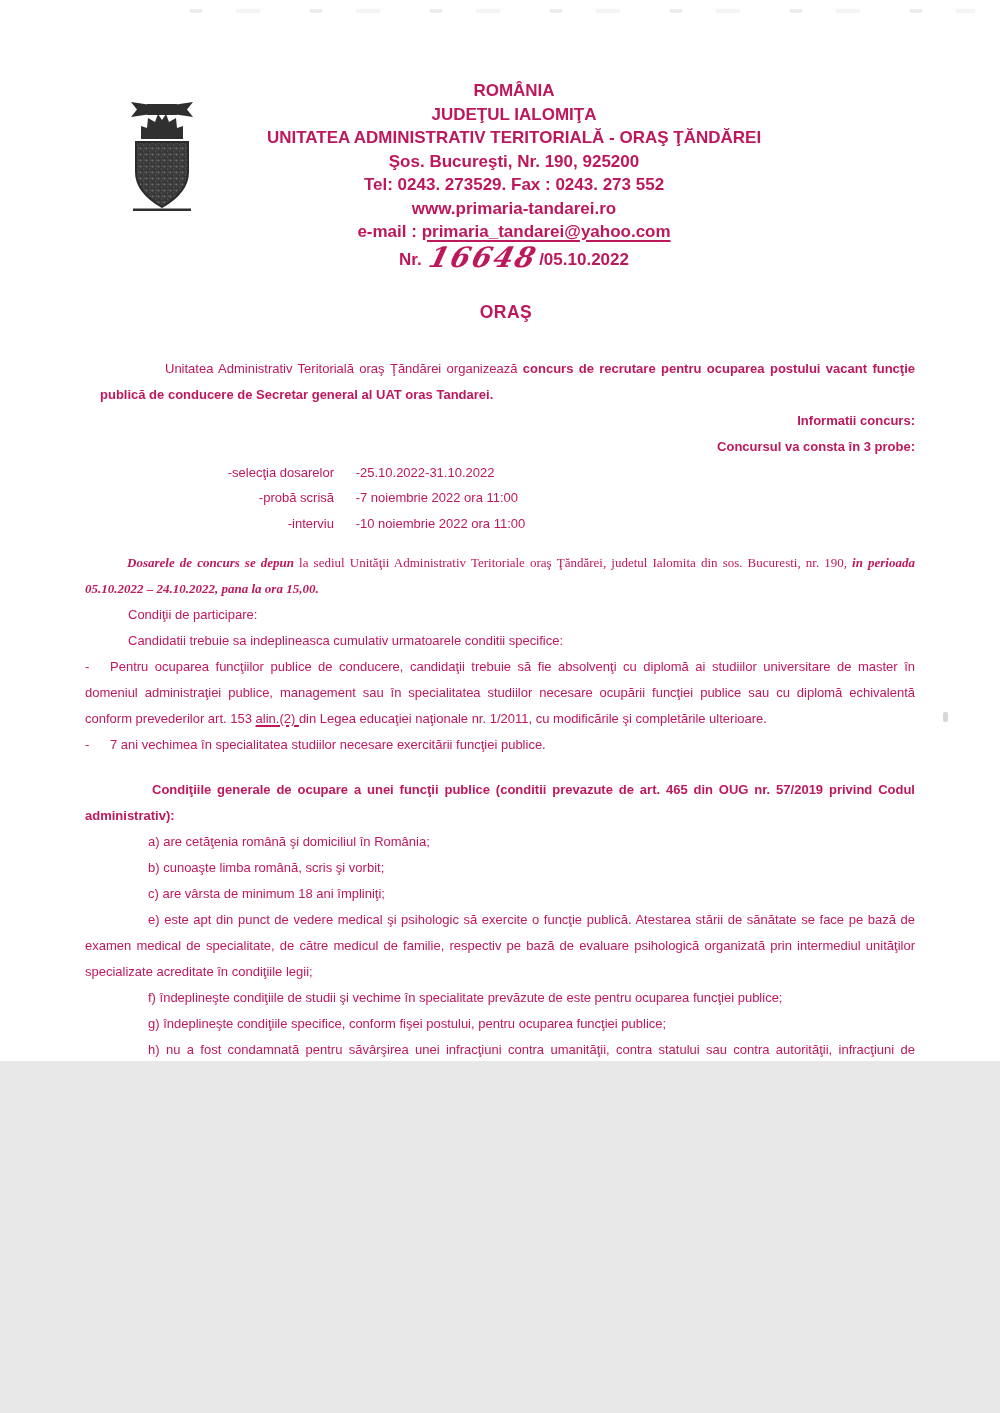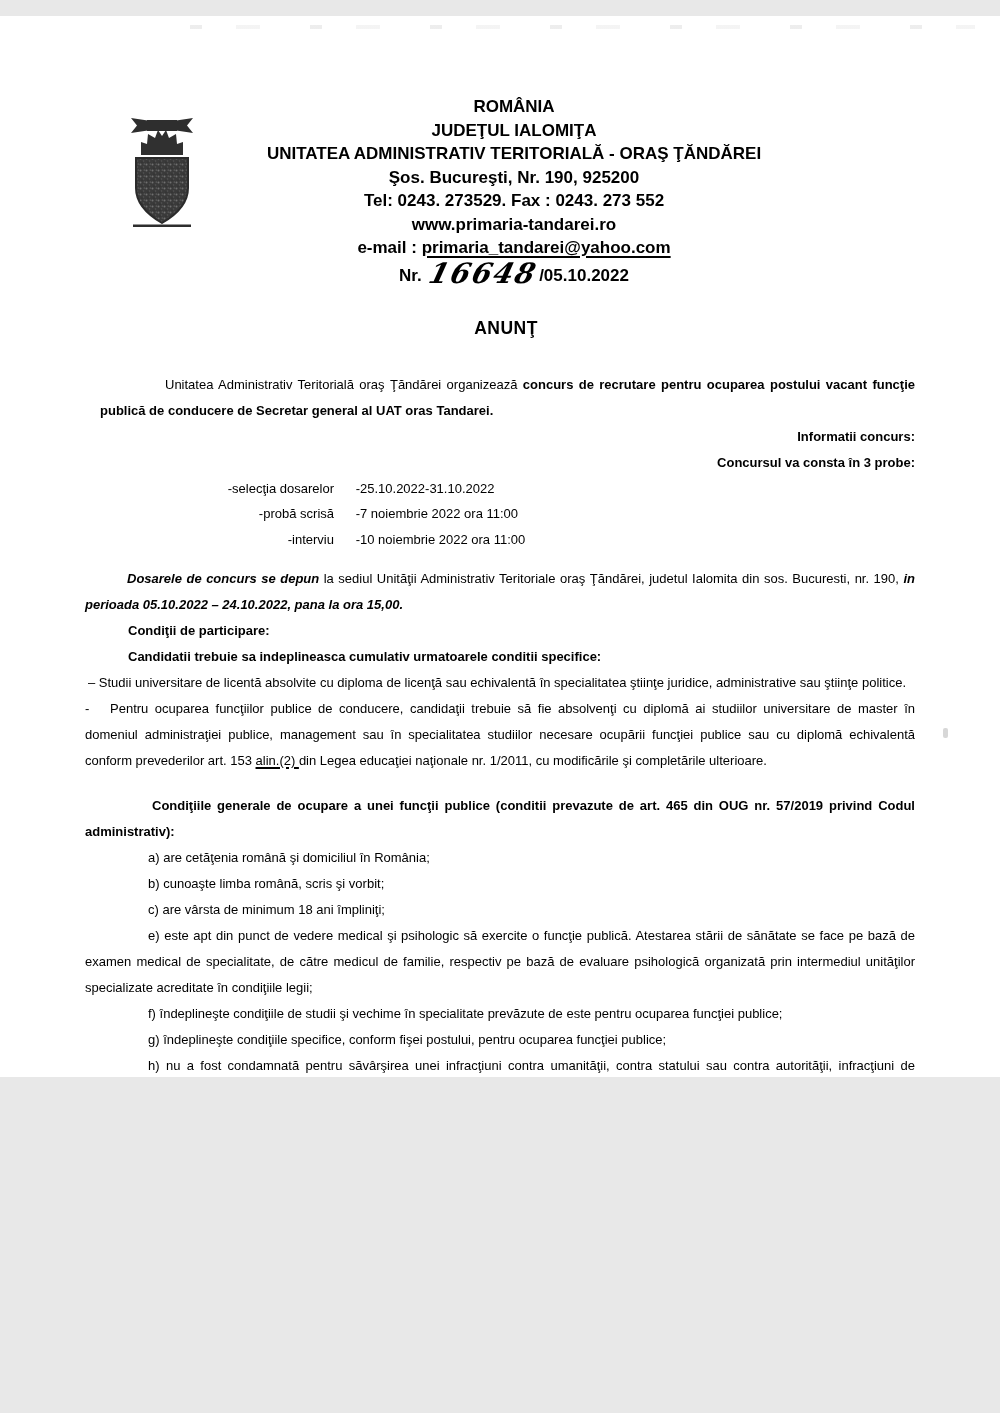--- a/index.html
+++ b/index.html
@@ -1,22 +1,22 @@
 <!DOCTYPE html>
 <html><head>
 <meta charset="utf-8">
 <style>
   html,body { margin:0; padding:0; background:#e8e8e8; }
   .page {
     position:relative;
     width:1000px; height:1061px;
-    margin:16px auto;
+    margin:0 auto;
     background:#ffffff;
     font-family:"Liberation Sans", sans-serif;
-    color:#000000;
+    color:#be185d;
     overflow:hidden;
   }
   .scan-noise {
     position:absolute; top:9px; left:190px; right:25px; height:4px;
     background:repeating-linear-gradient(90deg,
       rgba(130,130,130,.14) 0 12px, transparent 12px 46px,
       rgba(150,150,150,.10) 46px 70px, transparent 70px 120px);
   }
   .scan-dot { position:absolute; right:52px; top:712px; width:5px; height:10px;
     background:rgba(140,140,140,.35); border-radius:2px; }
@@ -51,22 +51,22 @@
   .bi { font-weight:bold; font-style:italic; }
   .u  { text-decoration:underline; text-decoration-thickness:1.5px; text-underline-offset:2px; }
 
   .p1 { margin-top:33px !important; margin-left:15px !important; text-indent:65px; }
   .ihead { margin-left:78px !important; font-weight:bold; text-align:right; }
   .probes { margin-left:77px; text-align:right; }
   .probe-row { display:flex; line-height:25.5px; }
   .probe-label { width:172px; }
   .probe-dash  { width:26px; }
 
-  .p2 { margin-top:14px !important; text-indent:42px; }
-  .cond-head { margin-left:43px !important; font-weight:bold; text-align:left; }
+  .p2 { margin-top:14px !important; text-indent:42px;font-family:Liberation Serif, serif; }
+  .cond-head { margin-left:43px !important; font-weight:normal; text-align:left; }
 
   .spec1 { padding-left:12px; text-indent:-9px; }
   .dash-col { display:inline-block; width:25px; }
   .gen-head { margin-top:19px !important; font-weight:bold; text-indent:67px; }
   .gen-item { text-indent:63px; }
 </style>
 </head>
 <body>
 
 <div class="page">
@@ -101,21 +101,21 @@
     <div>ROMÂNIA</div>
     <div>JUDEŢUL IALOMIŢA</div>
     <div>UNITATEA ADMINISTRATIV TERITORIALĂ - ORAŞ ŢĂNDĂREI</div>
     <div>Şos. Bucureşti, Nr. 190, 925200</div>
     <div>Tel: 0243. 273529. Fax : 0243. 273 552</div>
     <div>www.primaria-tandarei.ro</div>
     <div><span>e-mail : </span><span class="email-u">primaria_tandarei@yahoo.com</span></div>
     <div class="nr-line"><span>Nr.</span><span class="handwritten">16648</span><span>/05.10.2022</span></div>
   </div>
 
-  <div class="title">ANUNŢ</div>
+  <div class="title">ORAŞ</div>
 
   <div class="body">
 
     <p class="p1"><span>Unitatea Administrativ Teritorială oraş Ţăndărei organizează </span><span class="b">concurs de recrutare pentru ocuparea postului vacant funcţie publică de conducere de Secretar general al UAT oras Tandarei.</span></p>
 
     <p class="ihead">Informatii concurs:</p>
     <p class="ihead">Concursul va consta în 3 probe:</p>
 
     <div class="probes">
       <div class="probe-row">
@@ -133,24 +133,24 @@
         <span class="probe-dash">-</span>
         <span class="probe-value">10 noiembrie 2022 ora 11:00</span>
       </div>
     </div>
 
     <p class="p2"><span class="bi">Dosarele de concurs se depun</span><span> la sediul Unităţii Administrativ Teritoriale oraş Ţăndărei, judetul Ialomita din sos. Bucuresti, nr. 190, </span><span class="bi">in perioada 05.10.2022 – 24.10.2022, pana la ora 15,00.</span></p>
 
     <p class="cond-head">Condiţii de participare:</p>
     <p class="cond-head">Candidatii trebuie sa indeplineasca cumulativ urmatoarele conditii specifice:</p>
 
-    <p class="spec1">– Studii universitare de licentă absolvite cu diploma de licenţă sau echivalentă în specialitatea ştiinţe juridice, administrative sau ştiinţe politice.</p>
 
     <p class="spec2"><span class="dash-col">-</span><span>Pentru ocuparea funcţiilor publice de conducere, candidaţii trebuie să fie absolvenţi cu diplomă ai studiilor universitare de master în domeniul administraţiei publice, management sau în specialitatea studiilor necesare ocupării funcţiei publice sau cu diplomă echivalentă conform prevederilor art. 153 </span><span class="u">alin.(2) </span><span>din Legea educaţiei naţionale nr. 1/2011, cu modificările şi completările ulterioare.</span></p>
 
+    <p class="spec3"><span class="dash-col">-</span><span>7 ani vechimea în specialitatea studiilor necesare exercitării funcţiei publice.</span></p>
 
     <p class="gen-head">Condiţiile generale de ocupare a unei funcţii publice (conditii prevazute de art. 465 din OUG nr. 57/2019 privind Codul administrativ):</p>
 
     <p class="gen-item">a) are cetăţenia română şi domiciliul în România;</p>
     <p class="gen-item">b) cunoaşte limba română, scris şi vorbit;</p>
     <p class="gen-item">c) are vârsta de minimum 18 ani împliniţi;</p>
     <p class="gen-item">e) este apt din punct de vedere medical şi psihologic să exercite o funcţie publică. Atestarea stării de sănătate se face pe bază de examen medical de specialitate, de către medicul de familie, respectiv pe bază de evaluare psihologică organizată prin intermediul unităţilor specializate acreditate în condiţiile legii;</p>
     <p class="gen-item">f) îndeplineşte condiţiile de studii şi vechime în specialitate prevăzute de este pentru ocuparea funcţiei publice;</p>
     <p class="gen-item">g) îndeplineşte condiţiile specifice, conform fişei postului, pentru ocuparea funcţiei publice;</p>
     <p class="gen-item">h) nu a fost condamnată pentru săvârşirea unei infracţiuni contra umanităţii, contra statului sau contra autorităţii, infracţiuni de corupţie sau de serviciu, infracţiuni care împiedică înfăptuirea justiţiei, infracţiuni de fals ori a unei infracţiuni săvârşite cu intenţie care ar face-o incompatibilă cu exercitarea funcţiei publice, cu excepţia situaţiei în care a intervenit reabilitarea, amnistia post-condamnatorie sau dezincriminarea faptei;</p>

